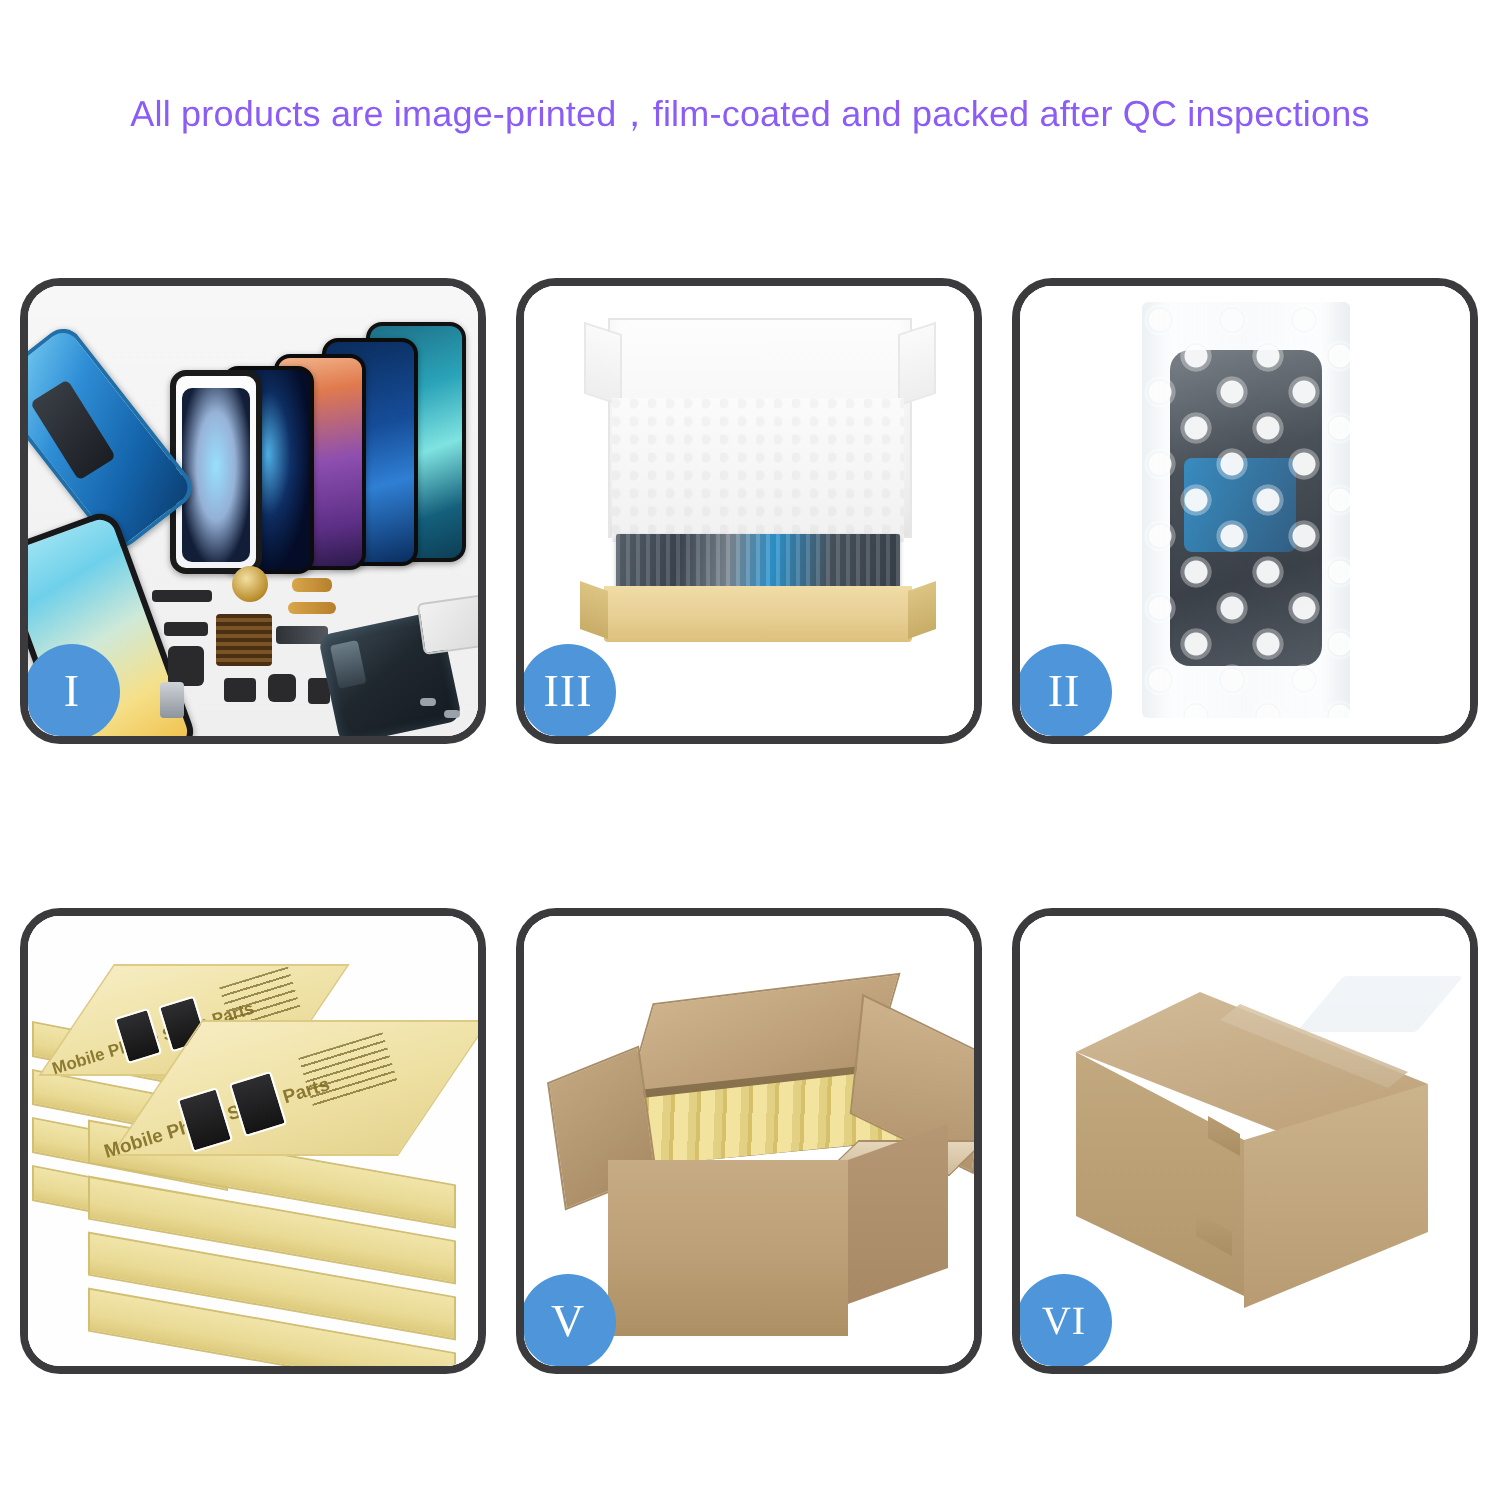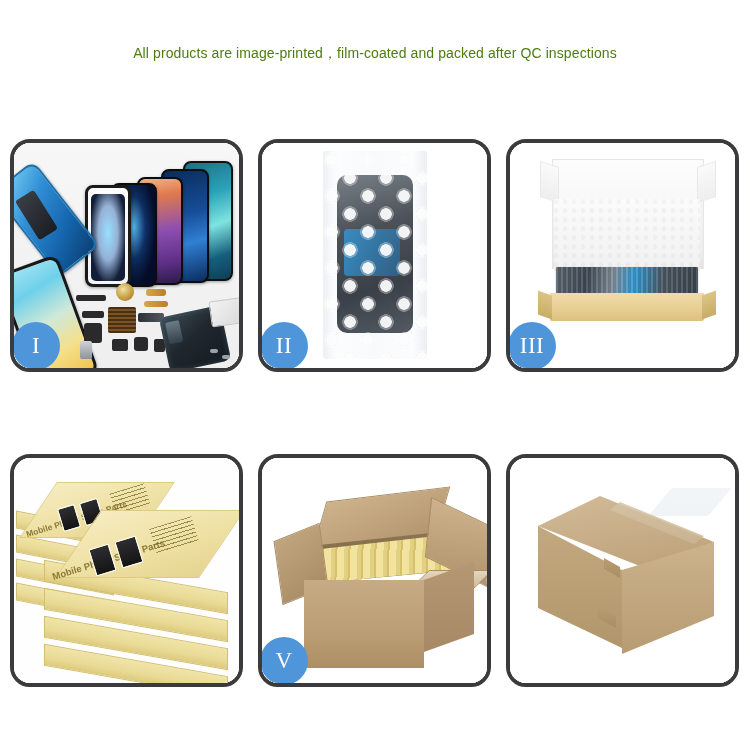--- a/index.html
+++ b/index.html
@@ -26,23 +26,23 @@
     font-size: 35px;
     font-weight: 700;
     letter-spacing: 1.2px;
     color: #0d0d0d;
     line-height: 1.05;
     white-space: nowrap;
   }
   .subtitle {
     margin-top: 11px;
     font-family: "Liberation Sans", sans-serif;
-    font-size: 14px;
+    font-size: 18px;
     font-weight: 400;
-    color: #4d7c0f;
+    color: #8b5cf6;
     letter-spacing: 0.1px;
     white-space: nowrap;
   }
 
   
   .grid {
     position: absolute;
     left: 10px;
     top: 139px;
     width: 730px;
@@ -432,38 +432,38 @@
       <div class="part sheet" style="left:196px; top:156px; width:36px; height:24px; transform:rotate(-8deg);"></div>
       <div class="part" style="left:196px; top:206px; width:8px; height:4px; background:#9aa1a8;"></div>
       <div class="part" style="left:208px; top:212px; width:8px; height:4px; background:#9aa1a8;"></div>
 
       <div class="badge">I</div>
     </div>
   </div>
 
   <div class="panel">
     <div class="panel-inner">
+      <div class="p3-bg"></div>
+      <div class="m-lidback"></div>
+      <div class="m-foam"></div>
+      <div class="m-product"></div>
+      <div class="m-front"></div>
+      <div class="badge">III</div>
+    </div>
+  </div>
+
+  <div class="panel">
+    <div class="panel-inner">
       <div class="p2-bg"></div>
       <div class="bag">
         <div class="bag-phone"></div>
         <div class="bubbles-edge"></div>
         <div class="bubbles"></div>
       </div>
       <div class="badge">II</div>
-    </div>
-  </div>
-
-  <div class="panel">
-    <div class="panel-inner">
-      <div class="p3-bg"></div>
-      <div class="m-lidback"></div>
-      <div class="m-foam"></div>
-      <div class="m-product"></div>
-      <div class="m-front"></div>
-      <div class="badge">III</div>
     </div>
   </div>
 
   <div class="panel">
     <div class="panel-inner">
       <div class="p4-bg"></div>
       <div class="stack">
 
         <div class="sbox" style="left:2px; top:62px; width:96px; height:16px; transform:skewY(11deg);"></div>
         <div class="sbox" style="left:2px; top:86px; width:96px; height:16px; transform:skewY(11deg);"></div>
@@ -509,16 +509,17 @@
   <div class="panel">
     <div class="panel-inner">
       <div class="p6-bg"></div>
       <div class="s-shadow"></div>
       <div class="s-top"></div>
       <div class="s-tape"></div>
       <div class="s-left"></div>
       <div class="s-right"></div>
       <div class="s-tab s-tab-a"></div>
       <div class="s-tab s-tab-b"></div>
+      <div class="badge wide">VI</div>
     </div>
   </div>
 
 </div>
 
 </body></html>

